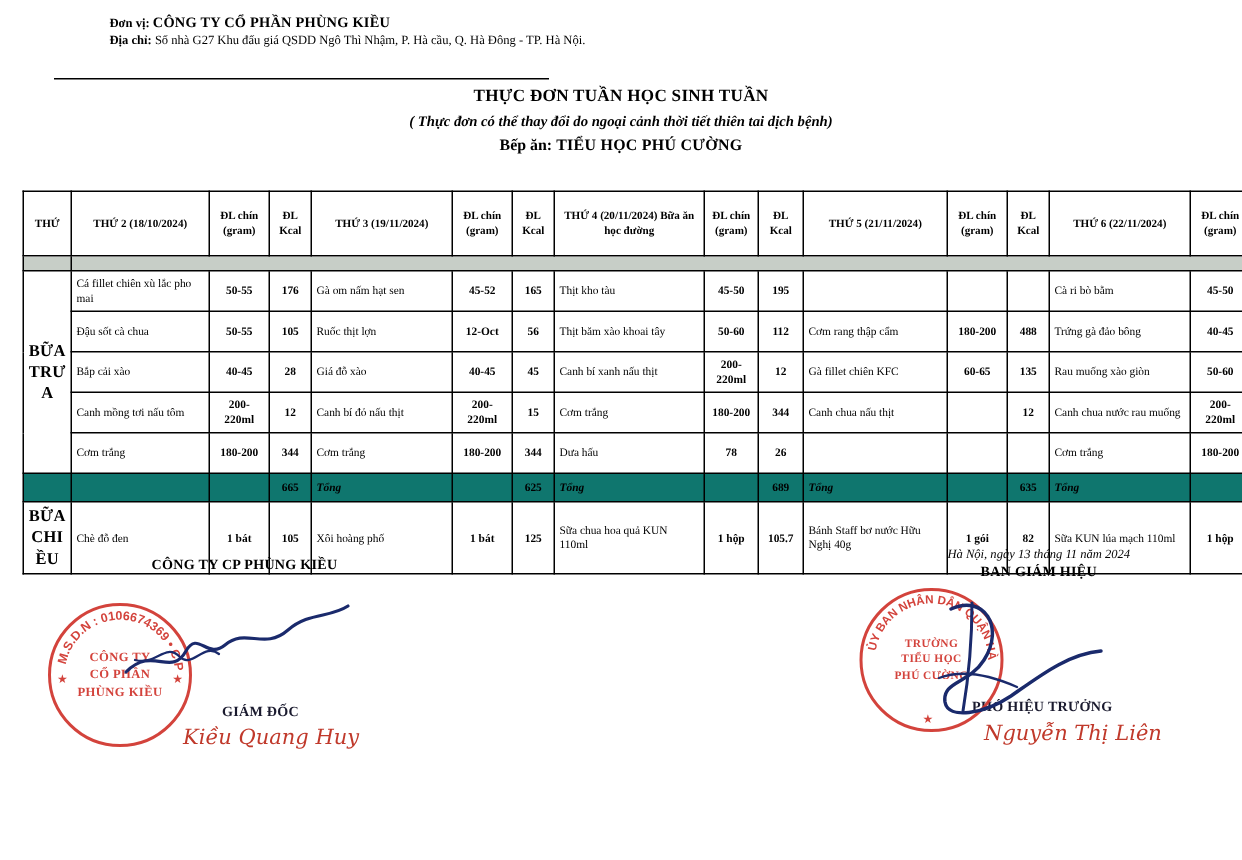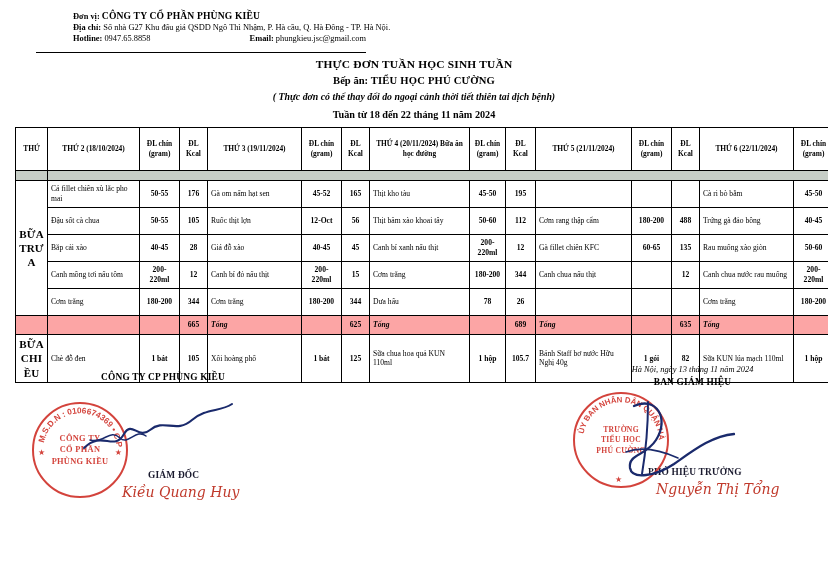--- a/index.html
+++ b/index.html
@@ -96,21 +96,21 @@
   }
   td.dish { text-align: left; height: 22px; }
   td.num  { text-align: center; font-weight: bold; }
   td.sess {
     text-align: center;
     font-weight: bold;
     font-size: 11px;
     letter-spacing: .2px;
   }
   tr.total-row td {
-    background: #fca5a5;
+    background: #0f766e;
     height: 14px;
     font-style: italic;
     font-weight: bold;
     text-align: center;
   }
   tr.total-row td.tot-label { text-align: left; font-style: italic; }
   tr.total-row td.tot-val { font-style: normal; }
   tr.snack-row td { height: 30px; vertical-align: middle; }
   tr.first-shade td { background: #c7cec7; height: 5px; padding: 0; }
 
@@ -212,39 +212,30 @@
 
 <div id="letterhead">
   <div class="lh-row">
     <span class="lh-label">Đơn vị:</span>
     <span class="lh-strong">CÔNG TY CỔ PHẦN PHÙNG KIỀU</span>
   </div>
   <div class="lh-row">
     <span class="lh-label">Địa chỉ:</span>
     <span>Số nhà G27 Khu đấu giá QSDD Ngô Thì Nhậm, P. Hà cầu, Q. Hà Đông - TP. Hà Nội.</span>
   </div>
-  <div class="lh-row">
-    <span class="lh-label">Hotline:</span>
-    <span>0947.65.8858</span>
-    <span class="lh-email">
-      <span class="lh-label">Email:</span>
-      <span>phungkieu.jsc@gmail.com</span>
-    </span>
-  </div>
 </div>
 <div id="letterhead-rule"></div>
 
 <div id="titleblock">
   <div id="doc-title">THỰC ĐƠN TUẦN HỌC SINH TUẦN</div>
+  <div id="doc-note">( Thực đơn có thể thay đổi do ngoại cảnh thời tiết thiên tai dịch bệnh)</div>
   <div id="kitchen-line">
     <span class="k-lbl">Bếp ăn:</span>
     <span class="k-val">TIỂU HỌC PHÚ CƯỜNG</span>
   </div>
-  <div id="doc-note">( Thực đơn có thể thay đổi do ngoại cảnh thời tiết thiên tai dịch bệnh)</div>
-  <div id="week-range">Tuần từ 18 đến 22 tháng 11 năm 2024</div>
 </div>
 
 <table id="menu-table">
   <colgroup>
     <col style="width:32px">
     <col style="width:92px">
       <col style="width:40px">
       <col style="width:28px">
     <col style="width:94px">
       <col style="width:40px">
@@ -418,21 +409,21 @@
 <div id="sig-left">
   <div class="sig-heading">CÔNG TY CP PHÙNG KIỀU</div>
   <div class="sig-role" id="role-left">GIÁM ĐỐC</div>
   <div class="sig-name" id="name-left">Kiều Quang Huy</div>
 </div>
 
 <div id="sig-right">
   <div class="sig-date">Hà Nội, ngày 13 tháng 11 năm 2024</div>
   <div class="sig-heading">BAN GIÁM HIỆU</div>
   <div class="sig-role" id="role-right">PHÓ HIỆU TRƯỞNG</div>
-  <div class="sig-name" id="name-right">Nguyễn Thị Tổng</div>
+  <div class="sig-name" id="name-right">Nguyễn Thị Liên</div>
 </div>
 
 <div class="stamp" id="stamp-left">
   <svg class="stamp-arc" viewBox="0 0 100 100" aria-hidden="true">
     <defs>
       <path id="arcL" d="M 10,50 A 40,40 0 1 1 90,50"></path>
       <path id="arcLb" d="M 90,50 A 40,40 0 1 1 10,50"></path>
     </defs>
     <text font-size="9" font-weight="bold" font-family="'Liberation Sans', sans-serif">
       <textPath href="#arcL" startOffset="6%">M.S.D.N : 0106674369  •  C.P  •  •  HÀ NỘI  •  Q. HÀ ĐÔNG  •</textPath>

